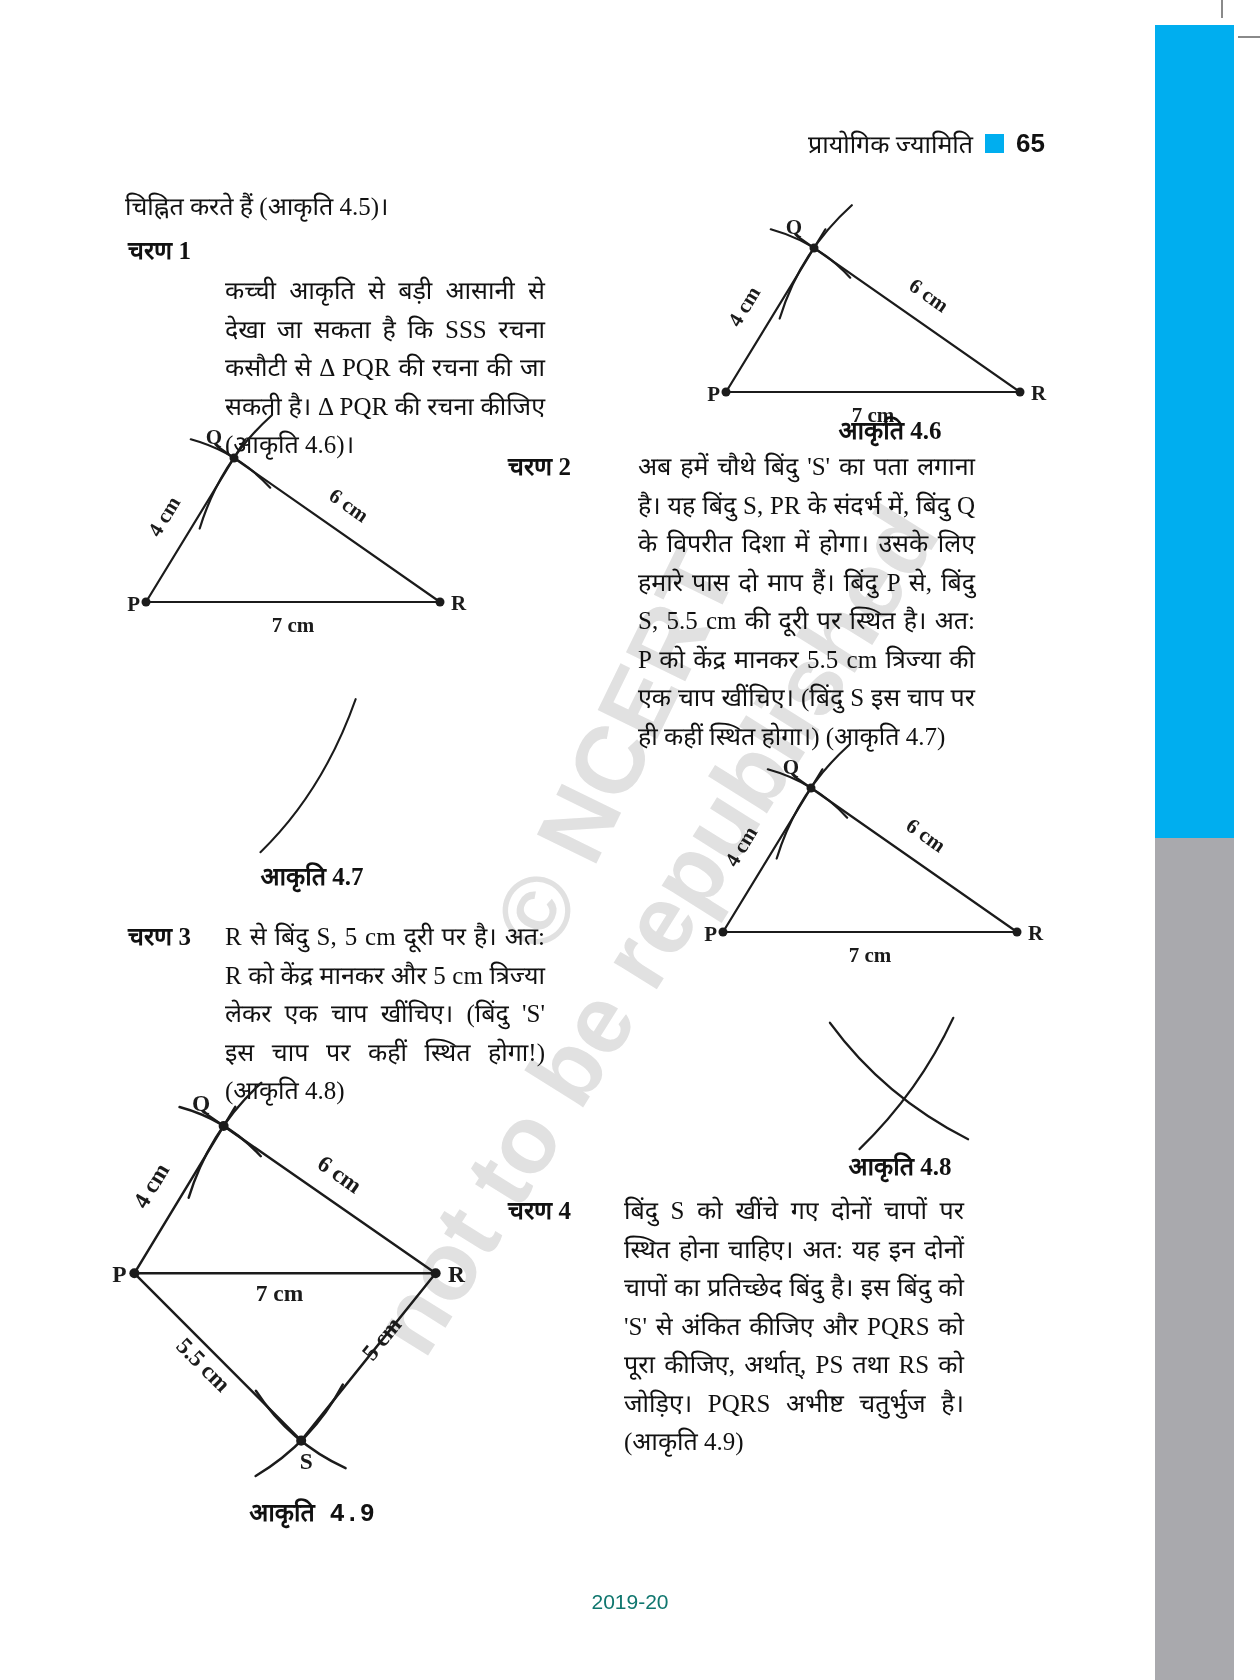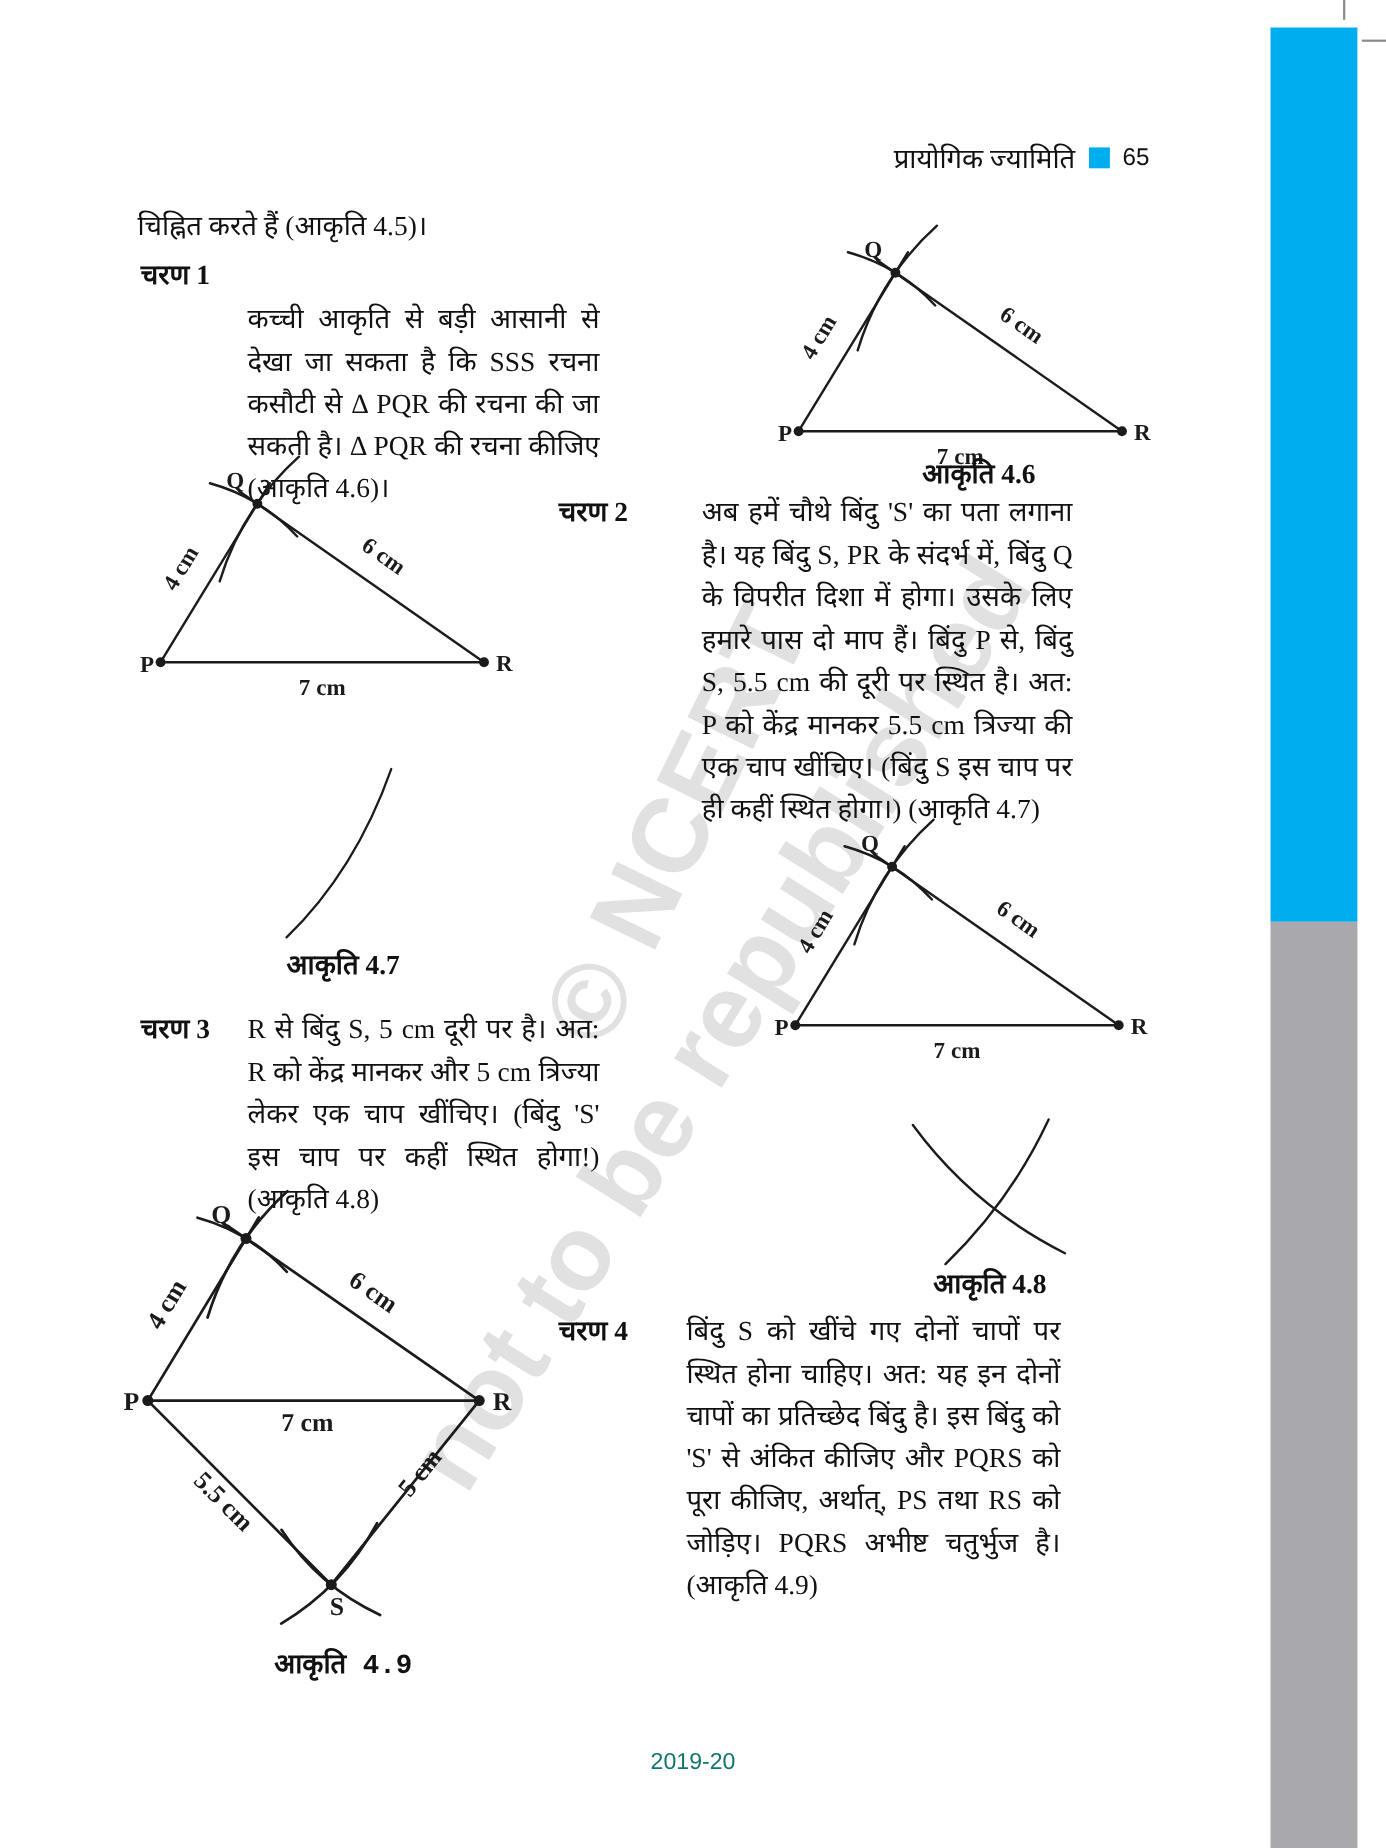--- a/index.html
+++ b/index.html
@@ -17,21 +17,21 @@
   }
   .wm1{left:615px;top:750px;transform:translate(-50%,-50%) rotate(-64deg);}
   .wm2{left:655px;top:930px;transform:translate(-50%,-50%) rotate(-58deg);}
   .content{position:absolute;inset:0;z-index:1;}
   
   .header{
     left:600px;top:126px;width:445px;display:flex;justify-content:flex-end;
     align-items:center;gap:12px;font-size:25px;
   }
   .header .sq{width:19px;height:19px;background:#00AEEF;display:inline-block;}
-  .header .pagenum{font-family:"Liberation Sans","DejaVu Sans",sans-serif;font-weight:normal;font-size:22px;}
+  .header .pagenum{font-family:"Liberation Sans","DejaVu Sans",sans-serif;font-weight:bold;font-size:26px;}
   
   .intro{left:125px;top:188px;width:420px;font-size:25px;line-height:38px;}
   .step-label{font-weight:bold;font-size:25px;line-height:38px;white-space:nowrap;}
   .step-text{font-size:25px;line-height:38.5px;text-align:justify;}
   .caption{font-weight:bold;font-size:25px;text-align:center;width:200px;}
   .footer{
     left:0;top:1590px;width:1260px;text-align:center;font-size:21px;color:#0f766e;
     font-family:"Liberation Sans","DejaVu Sans",sans-serif;
   }
   

